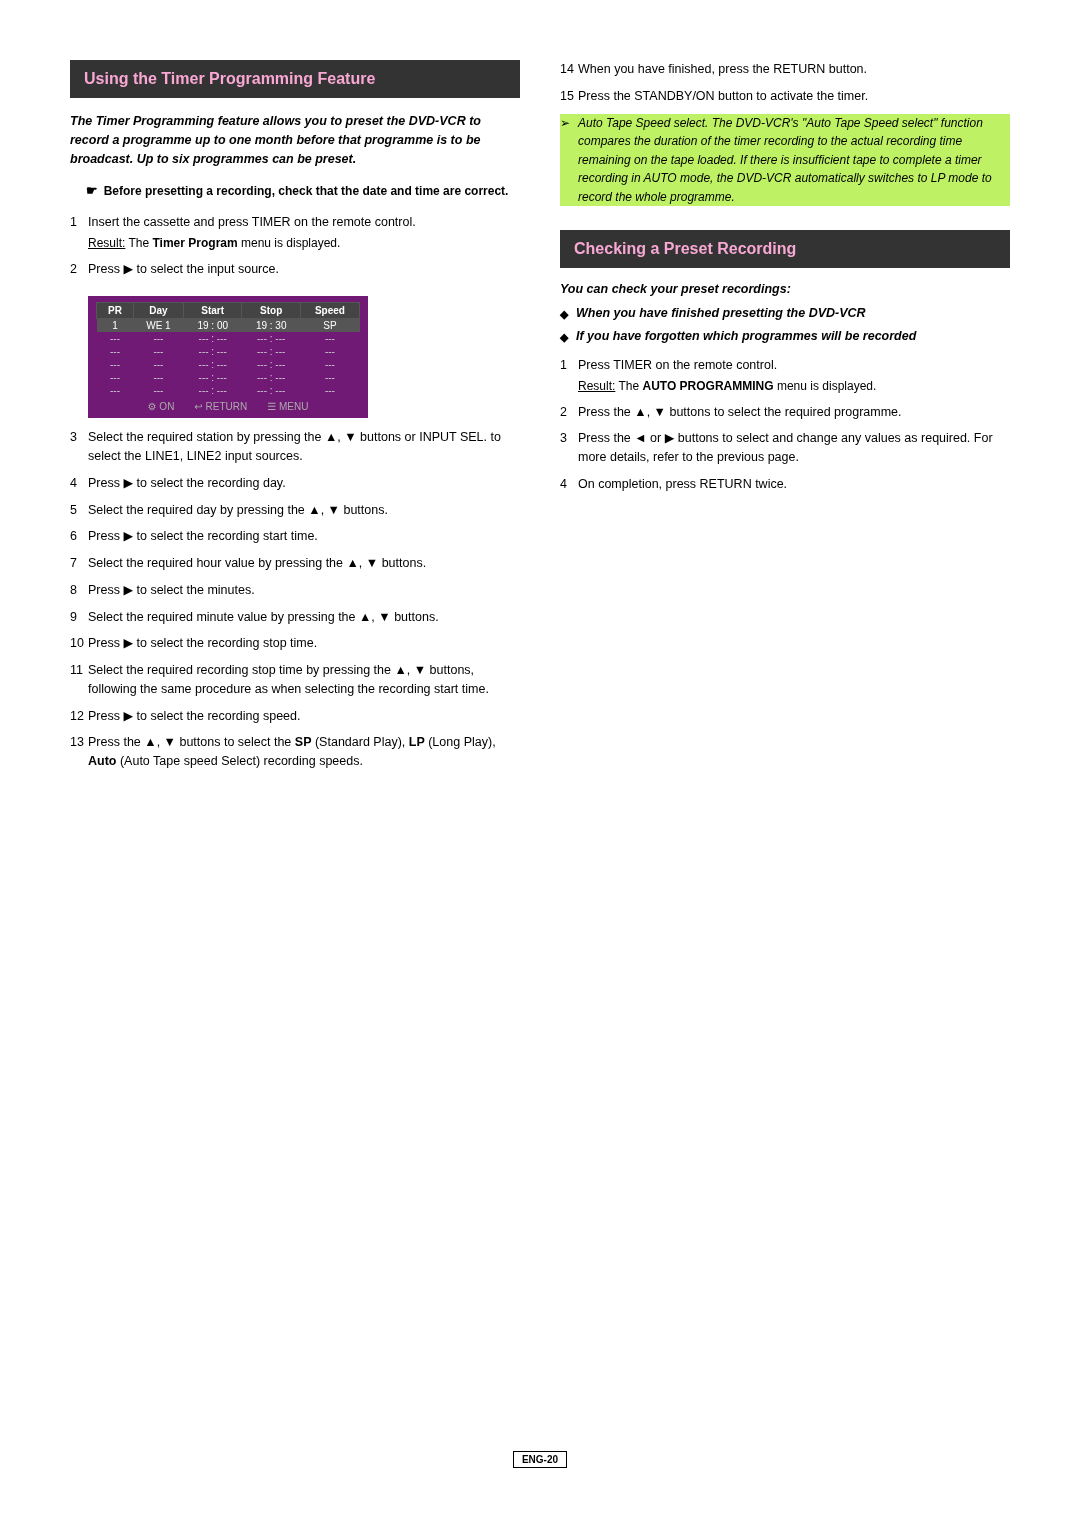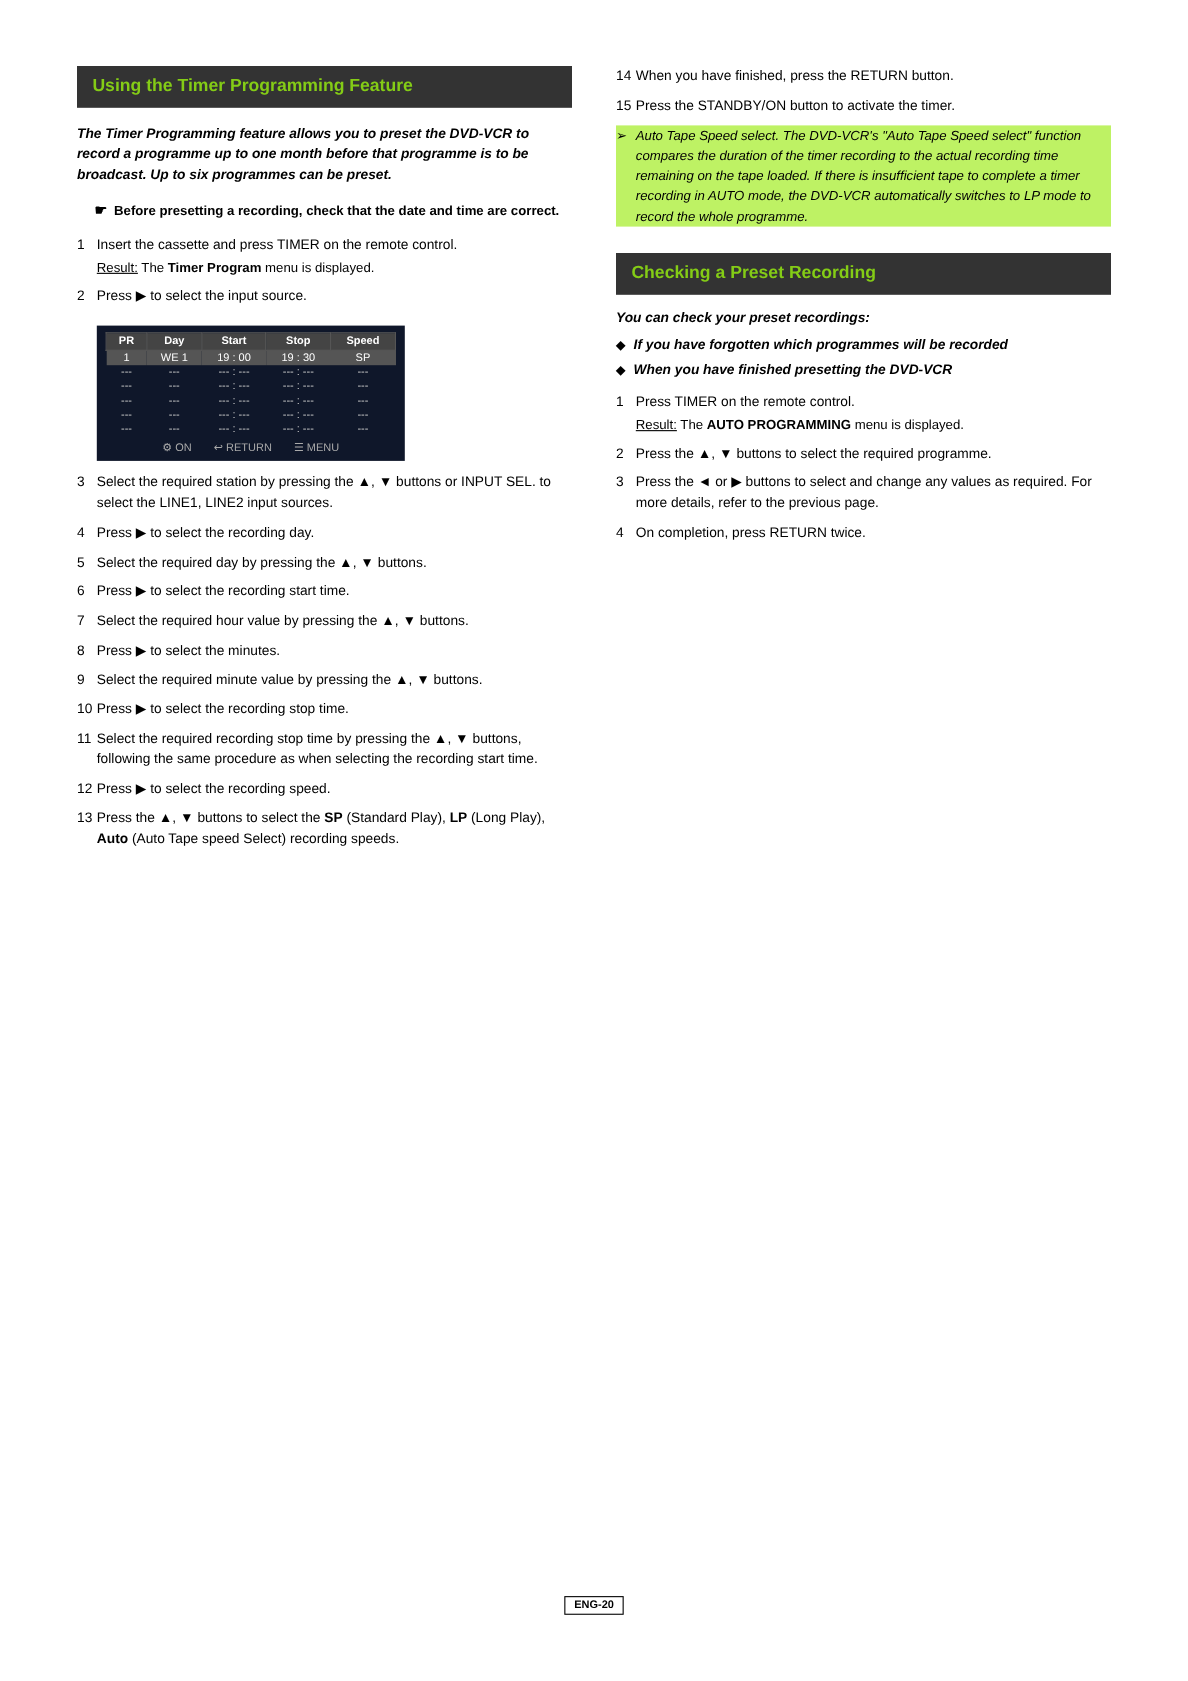--- a/index.html
+++ b/index.html
@@ -26,21 +26,21 @@
     .col-left {
       flex: 1;
       max-width: 480px;
     }
     .col-right {
       flex: 1;
       max-width: 480px;
     }
     .section-header {
       background: #333333;
-      color: #84cc16;
+      color: #f9a8d4;
       font-size: 16px;
       font-weight: bold;
       padding: 10px 14px;
       margin-bottom: 14px;
       display: inline-block;
       width: 100%;
     }
     .intro-bold {
       font-size: 12.5px;
       font-weight: bold;
@@ -94,21 +94,21 @@
     }
     .result-line .result-label {
       text-decoration: underline;
       font-weight: normal;
     }
     .bold { font-weight: bold; }
     .underline { text-decoration: underline; }
 
     .timer-table-container {
       margin: 10px 0 10px 18px;
-      background: #0f172a;
+      background: #701a75;
       padding: 6px 8px;
       display: inline-block;
       min-width: 280px;
     }
     .timer-table {
       width: 100%;
       border-collapse: collapse;
       color: #ffffff;
       font-size: 10px;
     }
@@ -366,24 +366,24 @@
         <div class="section-header">
           <span>Checking a Preset Recording</span>
         </div>
 
         <p class="you-can-check">
           <span>You can check your preset recordings:</span>
         </p>
 
         <ul class="check-bullets">
           <li>
+            <span>When you have finished presetting the DVD-VCR</span>
+          </li>
+          <li>
             <span>If you have forgotten which programmes will be recorded</span>
-          </li>
-          <li>
-            <span>When you have finished presetting the DVD-VCR</span>
           </li>
         </ul>
 
         <ol class="steps">
           <li>
             <span>Press TIMER on the remote control.</span>
             <span class="result-line">
               <span class="result-label underline">Result:</span>
               The <strong>AUTO PROGRAMMING</strong> menu is displayed.
             </span>

